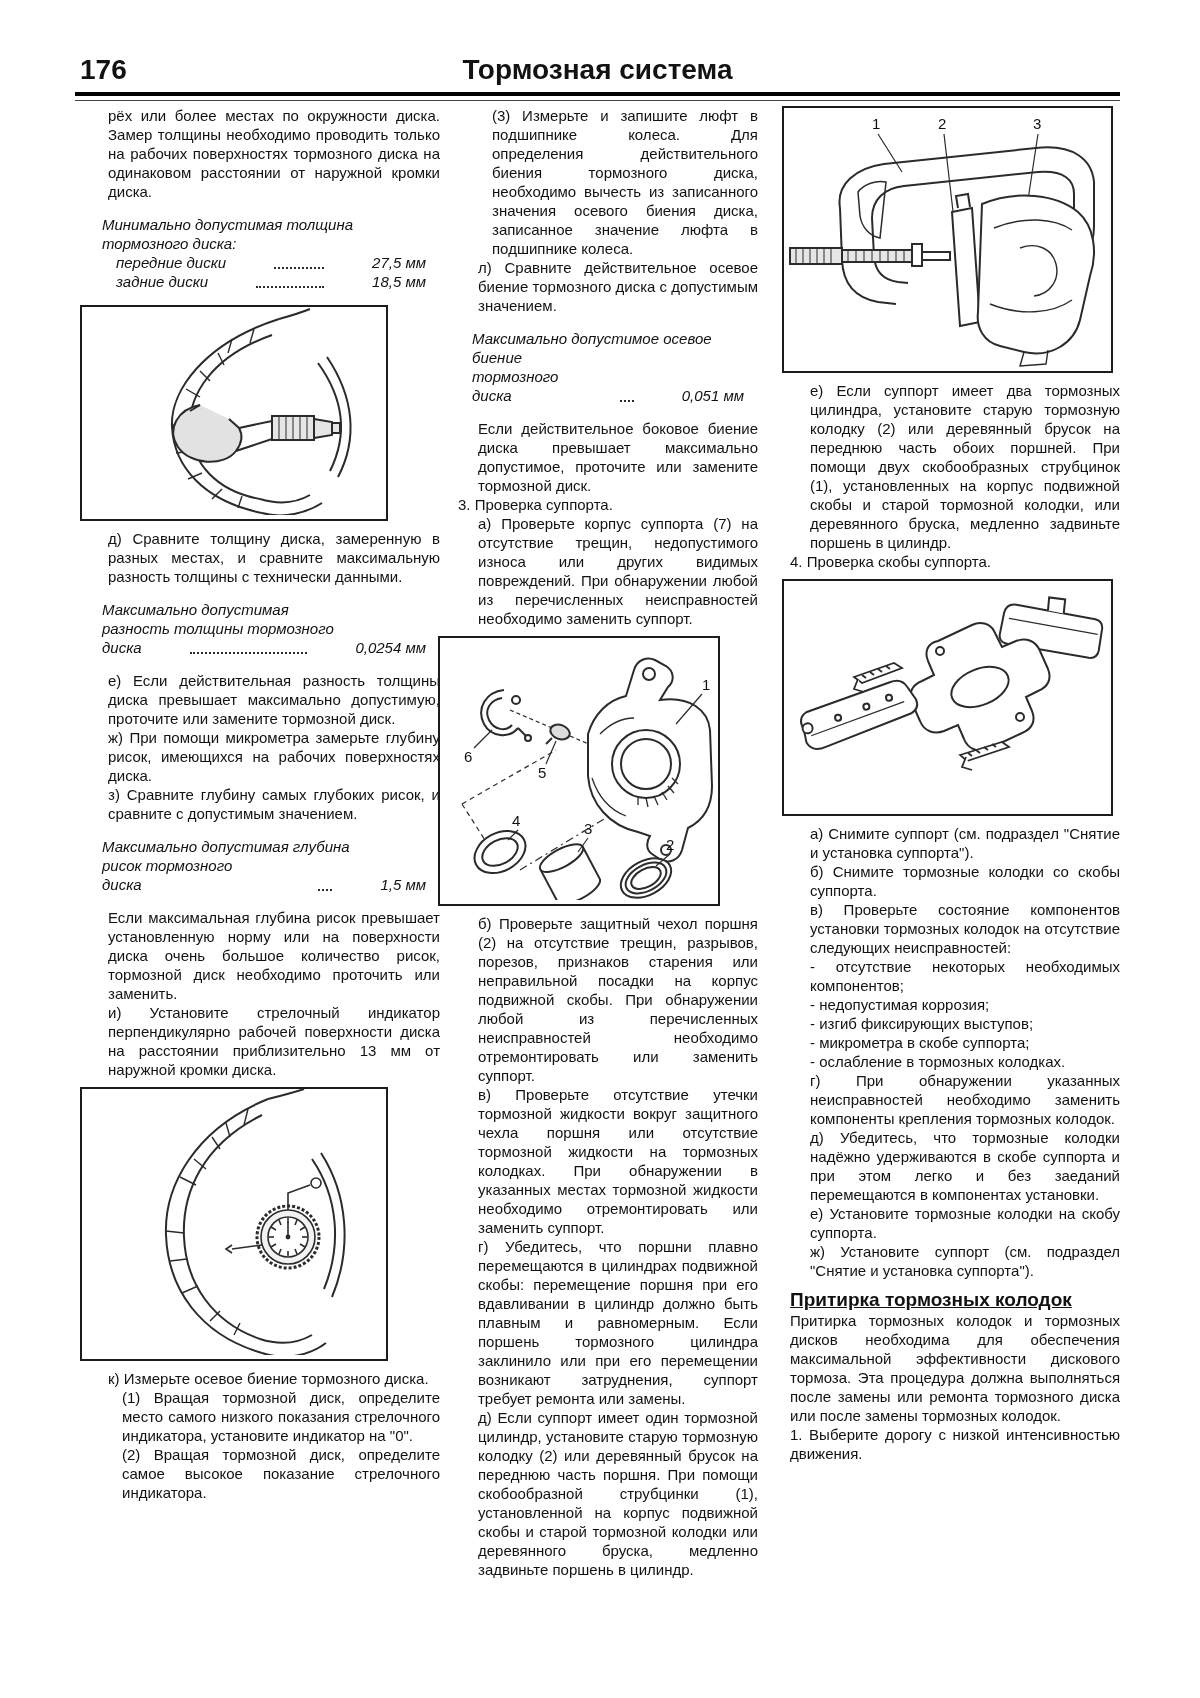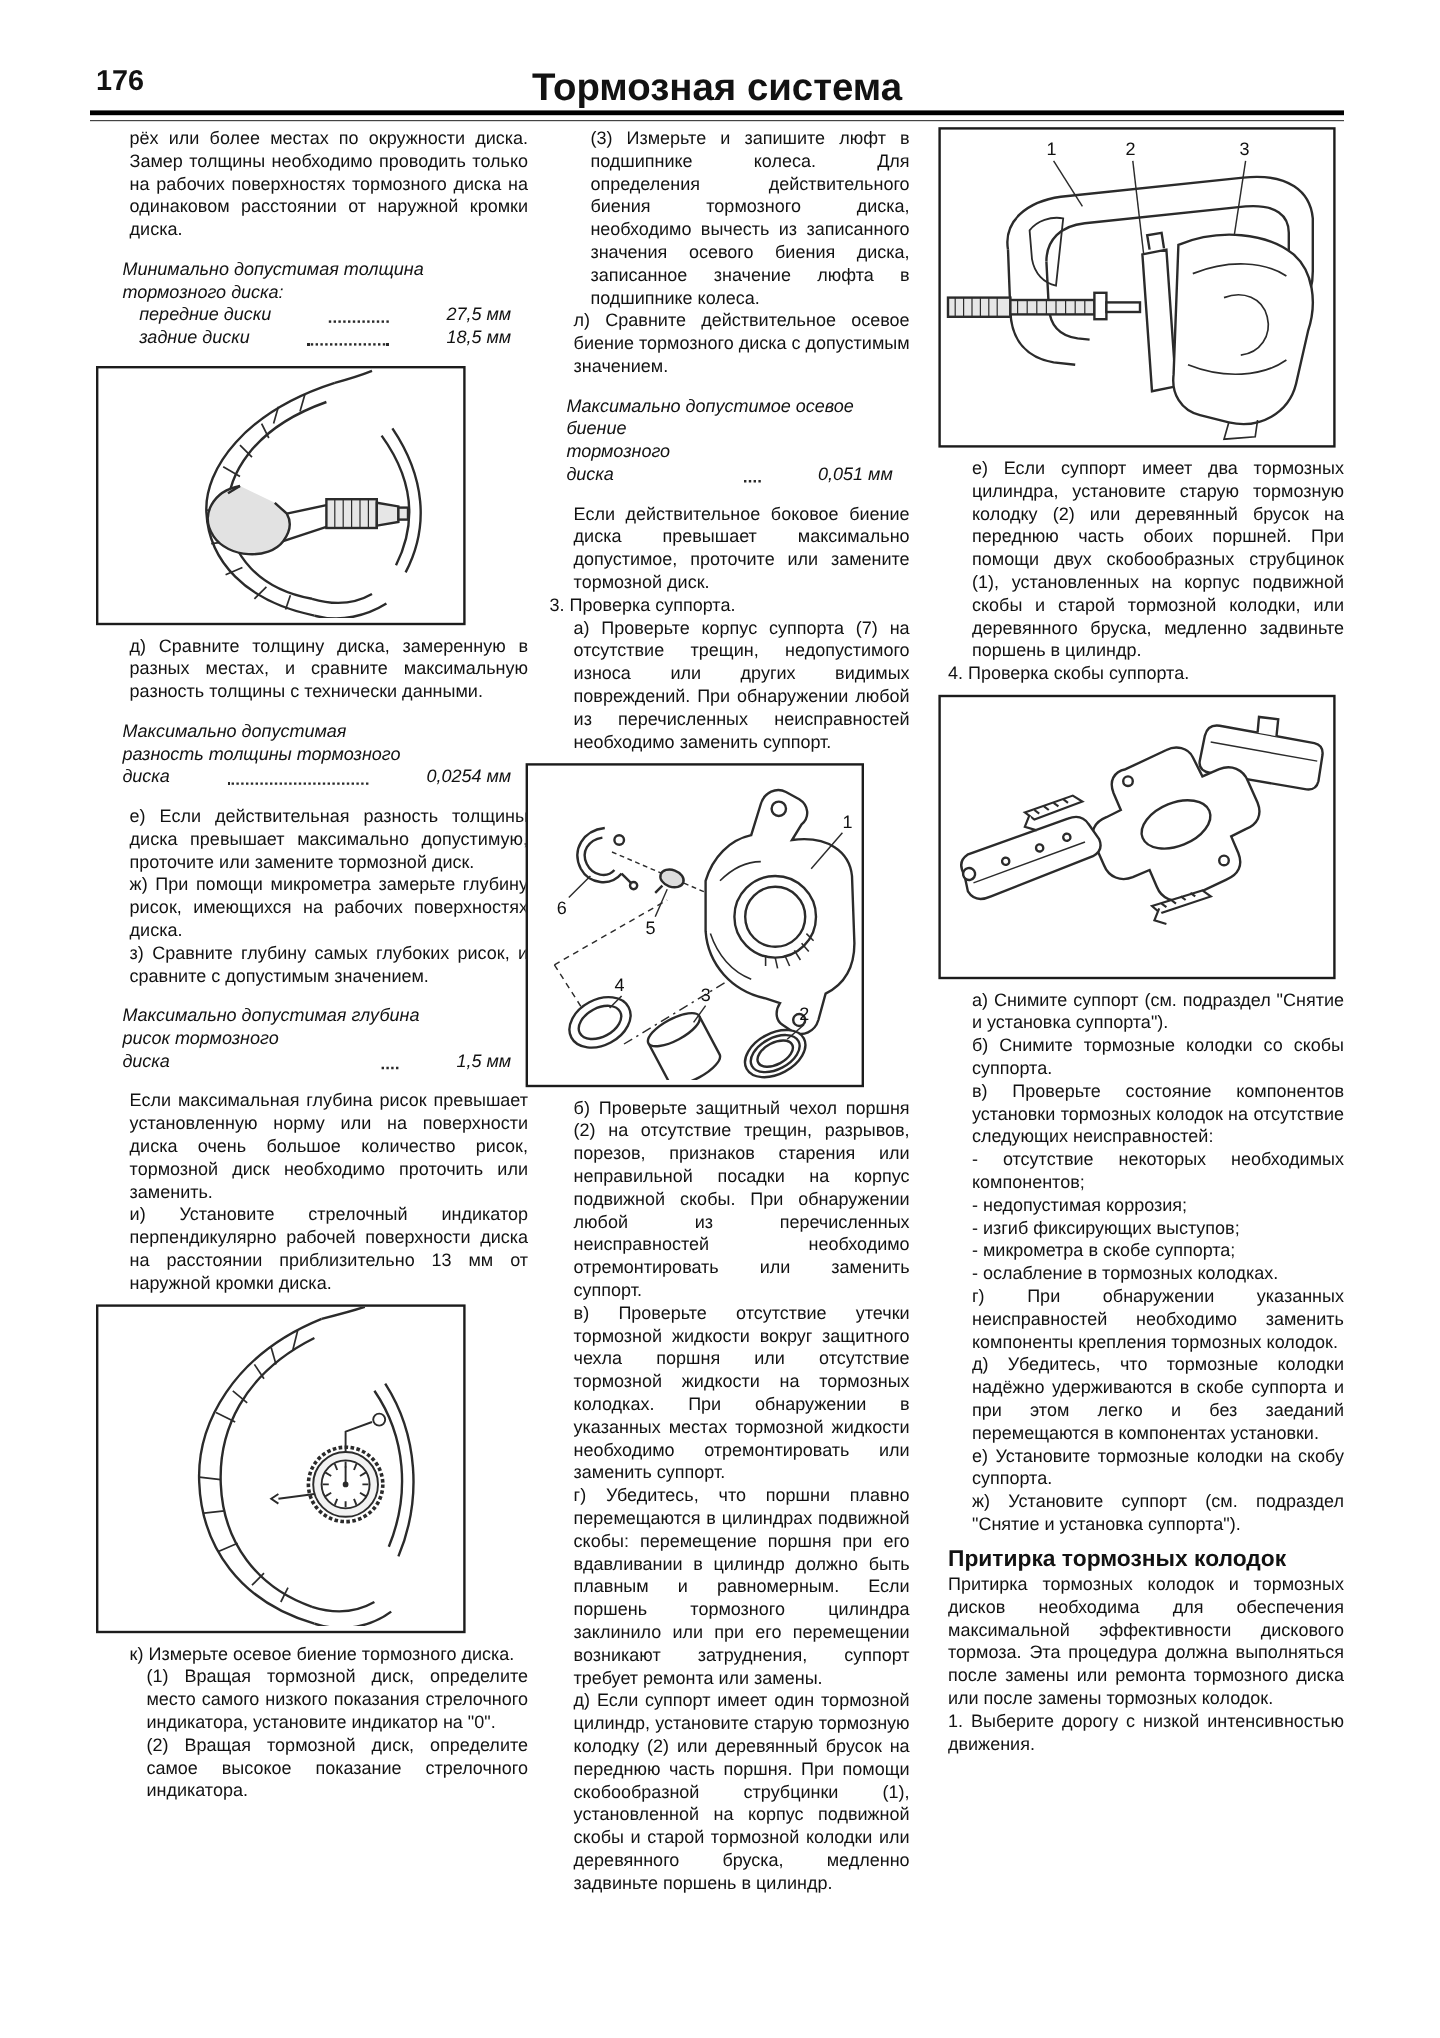--- a/index.html
+++ b/index.html
@@ -2,22 +2,22 @@
 <html><head>
 <meta charset="utf-8">
 <style>
   html,body{margin:0;padding:0;}
   body{
     width:1200px;height:1698px;position:relative;background:#ffffff;
     font-family:"Liberation Sans", sans-serif;color:#121212;
     -webkit-font-smoothing:antialiased;
   }
   .pagehead{position:absolute;top:52px;left:75px;width:1045px;height:36px;}
-  .pagenum{position:absolute;left:5px;top:2px;font-size:24px;font-weight:bold;}
-  .pagetitle{position:absolute;left:0;right:0;top:2px;text-align:center;font-size:32px;font-weight:bold;}
+  .pagenum{position:absolute;left:5px;top:2px;font-size:28px;font-weight:bold;}
+  .pagetitle{position:absolute;left:0;right:0;top:2px;text-align:center;font-size:28px;font-weight:bold;}
   .rule-thick{position:absolute;top:92px;left:75px;width:1045px;height:4px;background:#000;}
   .rule-thin{position:absolute;top:100px;left:75px;width:1045px;height:1px;background:#444;}
 
   .col{position:absolute;top:106px;font-size:15px;line-height:19px;text-align:justify;}
   #col-left{left:88px;width:352px;}
   #col-mid{left:458px;width:300px;}
   #col-right{left:790px;width:330px;}
 
   .p{padding-left:20px;margin:0;}
   .pn{padding-left:0;margin:0;}
@@ -31,21 +31,21 @@
 
   .figbox{border:2px solid #1c1c1c;background:#fff;overflow:hidden;}
   #fig-a{width:304px;height:212px;margin:8px 0 8px -8px;}
   #fig-b{width:304px;height:270px;margin:8px 0 8px -8px;}
   #fig-c{width:278px;height:266px;margin:8px 0 8px -20px;}
   #fig-d{width:327px;height:263px;margin:0 0 8px -8px;}
   #fig-e{width:327px;height:233px;margin:8px 0 8px -8px;}
   svg{display:block;}
   svg text{font-family:"Liberation Sans",sans-serif;font-size:15px;fill:#111;font-style:normal;}
 
-  .h-big{font-size:19px;font-weight:bold;margin:10px 0 2px 0;text-align:left;}
+  .h-big{font-size:19px;font-weight:bold;margin:10px 0 2px 0;text-align:left;text-decoration:underline;}
 </style>
 </head>
 <body>
 
 <div class="pagehead">
   <div class="pagenum">176</div>
   <div class="pagetitle">Тормозная система</div>
 </div>
 <div class="rule-thick"></div>
 <div class="rule-thin"></div>

